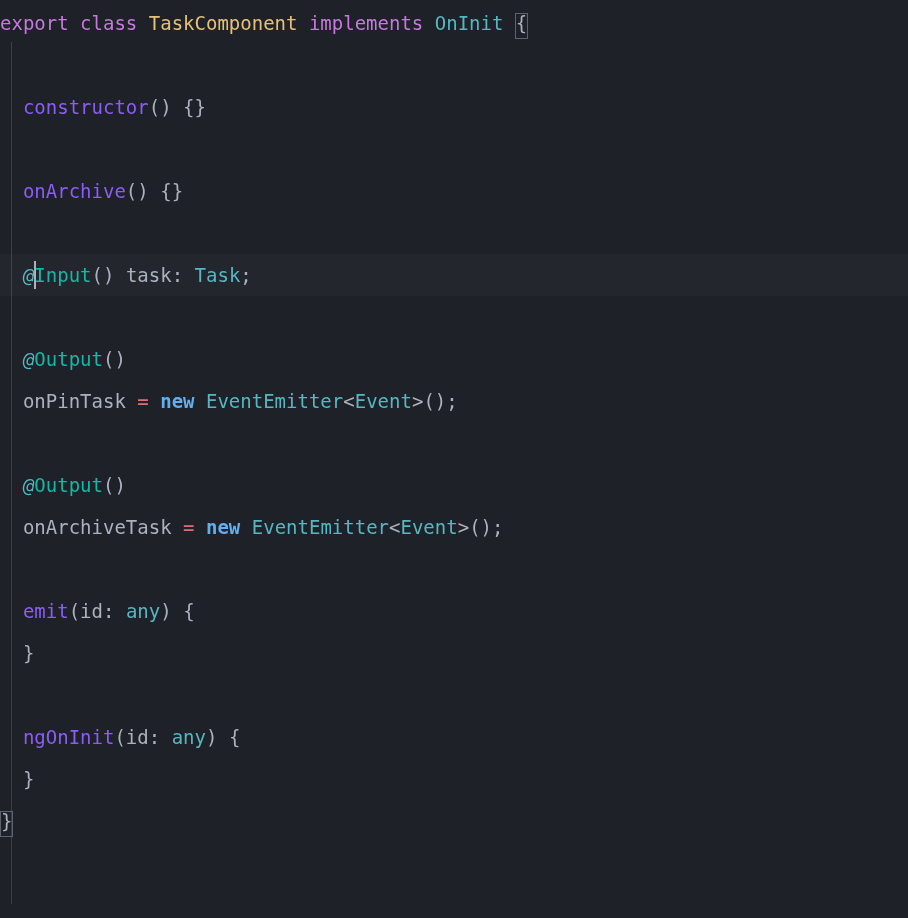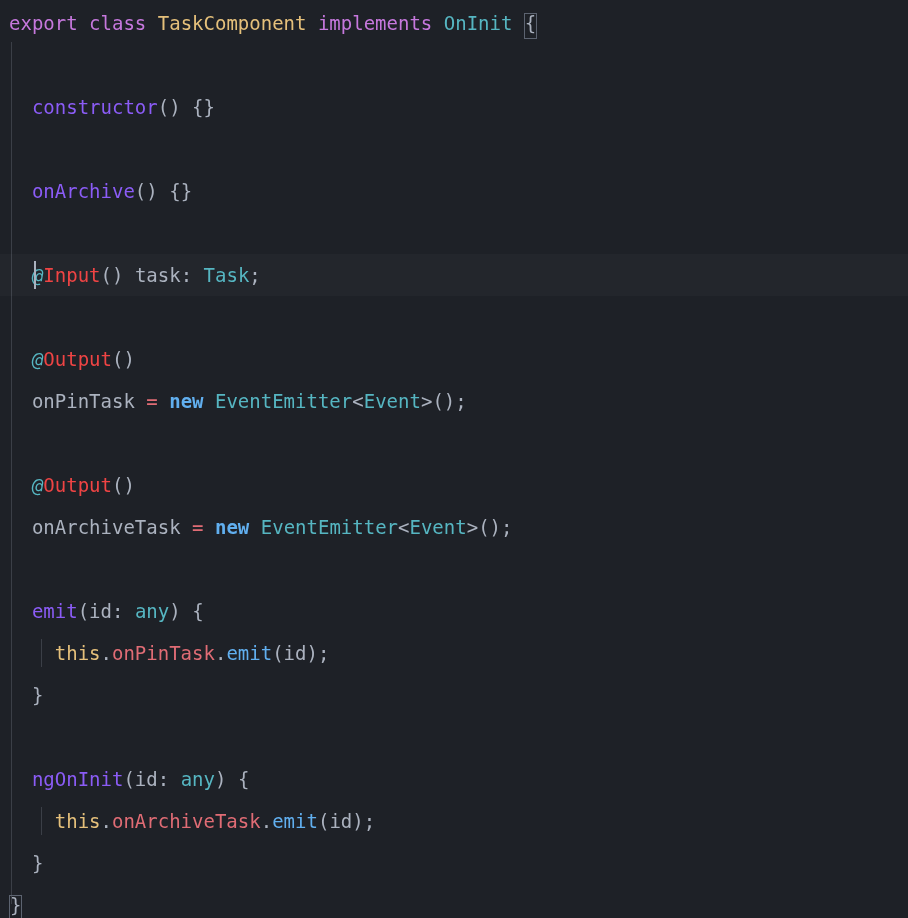--- a/index.html
+++ b/index.html
@@ -15,21 +15,21 @@
     position: relative;
   }
   .editor {
     padding: 2px 0 0 0;
     position: relative;
   }
   .line {
     white-space: pre;
     height: 42px;
     line-height: 42px;
-    padding-left: 9px;
+    padding-left: 0;
     position: relative;
   }
   .line.cursor-line {
     background: rgba(255,255,255,0.025);
   }
   .guide {
     position: absolute;
     left: 11px;
     top: 42px;
     bottom: 0;
@@ -66,21 +66,21 @@
   .t-class     { color: #e5c07b; }
   .t-type      { color: #56b6c2; }
   .t-method    { color: #61afef; }
   .t-prop      { color: #e06c75; }
   .t-var       { color: #abb2bf; }
   .t-param     { color: #abb2bf; }
   .t-punct     { color: #abb2bf; }
   .t-op        { color: #e06c75; }
   .t-this      { color: #e5c07b; }
   .t-at        { color: #56b6c2; font-style: italic; }
-  .t-decoName  { color: #ef4444; }
+  .t-decoName  { color: #14b8a6; }
   .t-new       { color: #61afef; font-weight: bold; }
   .t-white     { color: #abb2bf; }
   .t-paleyellow{ color: #8b5cf6; }
 </style>
 </head>
 <body>
 
 <div class="editor">
   <div class="guide"></div>
 
@@ -107,27 +107,25 @@
   <div class="line"> </div>
 
   <div class="line">  <span class="t-at">@</span><span class="t-decoName">Output</span><span class="t-punct">()</span></div>
 
   <div class="line">  <span class="t-var">onArchiveTask</span><span class="t-white"> </span><span class="t-op">=</span><span class="t-white"> </span><span class="t-new">new</span><span class="t-white"> </span><span class="t-type">EventEmitter</span><span class="t-punct">&lt;</span><span class="t-type">Event</span><span class="t-punct">&gt;</span><span class="t-punct">()</span><span class="t-punct">;</span></div>
 
   <div class="line"> </div>
 
   <div class="line">  <span class="t-paleyellow">emit</span><span class="t-punct">(</span><span class="t-param">id</span><span class="t-punct">:</span><span class="t-white"> </span><span class="t-type">any</span><span class="t-punct">)</span><span class="t-white"> </span><span class="t-punct">{</span></div>
 
-  <div class="line"><span class="guide-inner" style="top:7px;height:28px;"></span>    <span class="t-this">this</span><span class="t-punct">.</span><span class="t-prop">onPinTask</span><span class="t-punct">.</span><span class="t-method">emit</span><span class="t-punct">(</span><span class="t-var">id</span><span class="t-punct">)</span><span class="t-punct">;</span></div>
 
   <div class="line">  <span class="t-punct">}</span></div>
 
   <div class="line"> </div>
 
   <div class="line">  <span class="t-paleyellow">ngOnInit</span><span class="t-punct">(</span><span class="t-param">id</span><span class="t-punct">:</span><span class="t-white"> </span><span class="t-type">any</span><span class="t-punct">)</span><span class="t-white"> </span><span class="t-punct">{</span></div>
 
-  <div class="line"><span class="guide-inner" style="top:7px;height:28px;"></span>    <span class="t-this">this</span><span class="t-punct">.</span><span class="t-prop">onArchiveTask</span><span class="t-punct">.</span><span class="t-method">emit</span><span class="t-punct">(</span><span class="t-var">id</span><span class="t-punct">)</span><span class="t-punct">;</span></div>
 
   <div class="line">  <span class="t-punct">}</span></div>
 
   <div class="line"><span class="bracket-box"><span class="t-punct">}</span></span></div>
 
 </div>
 
 </body></html>

